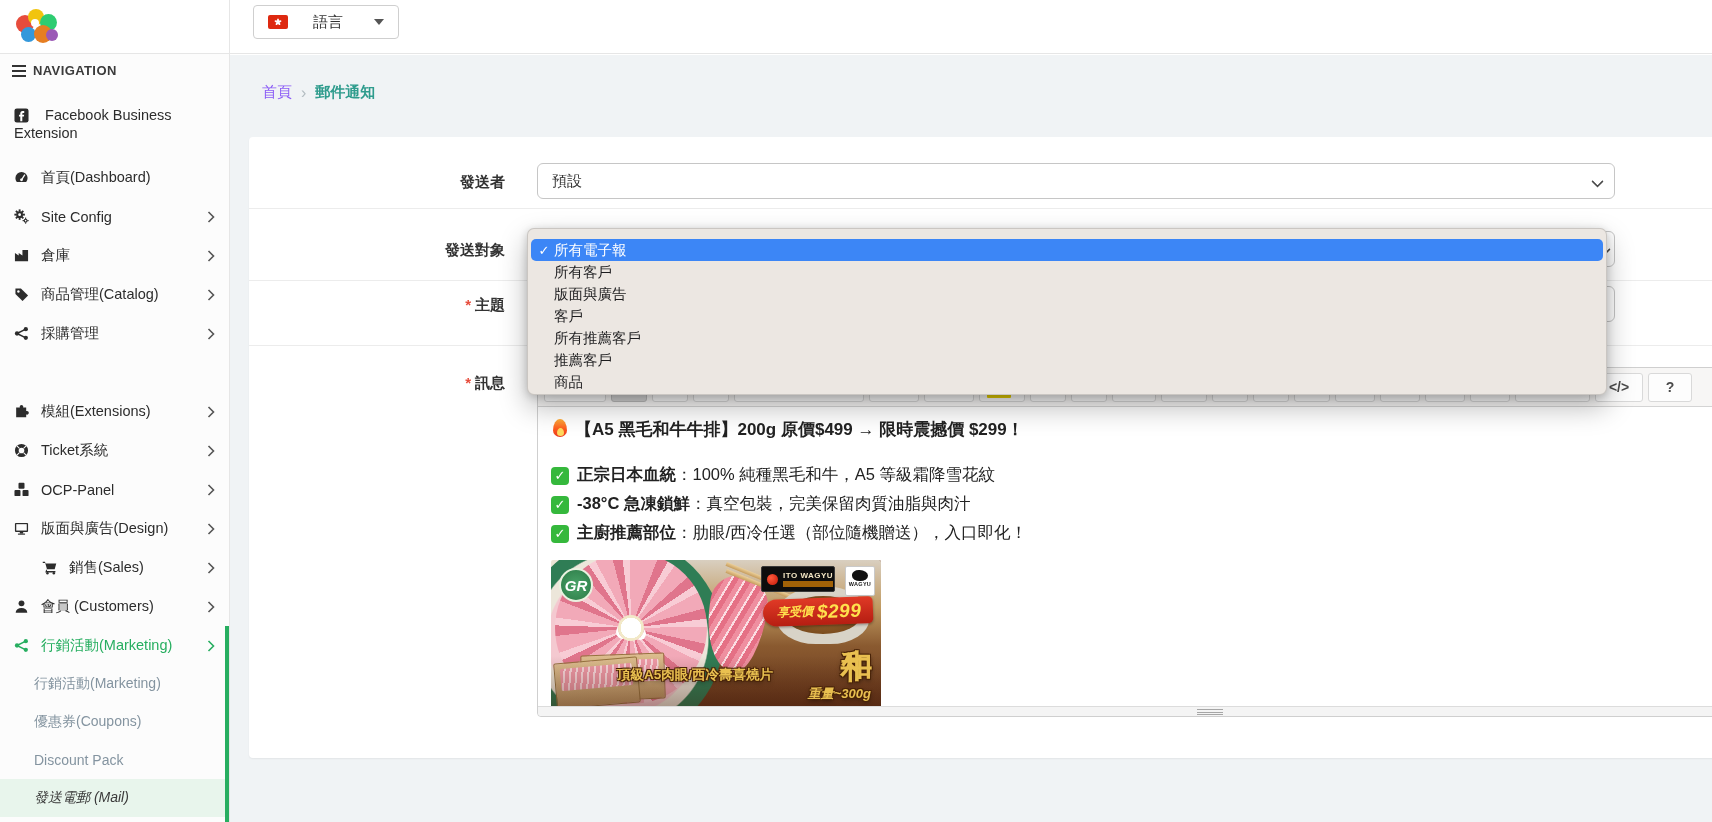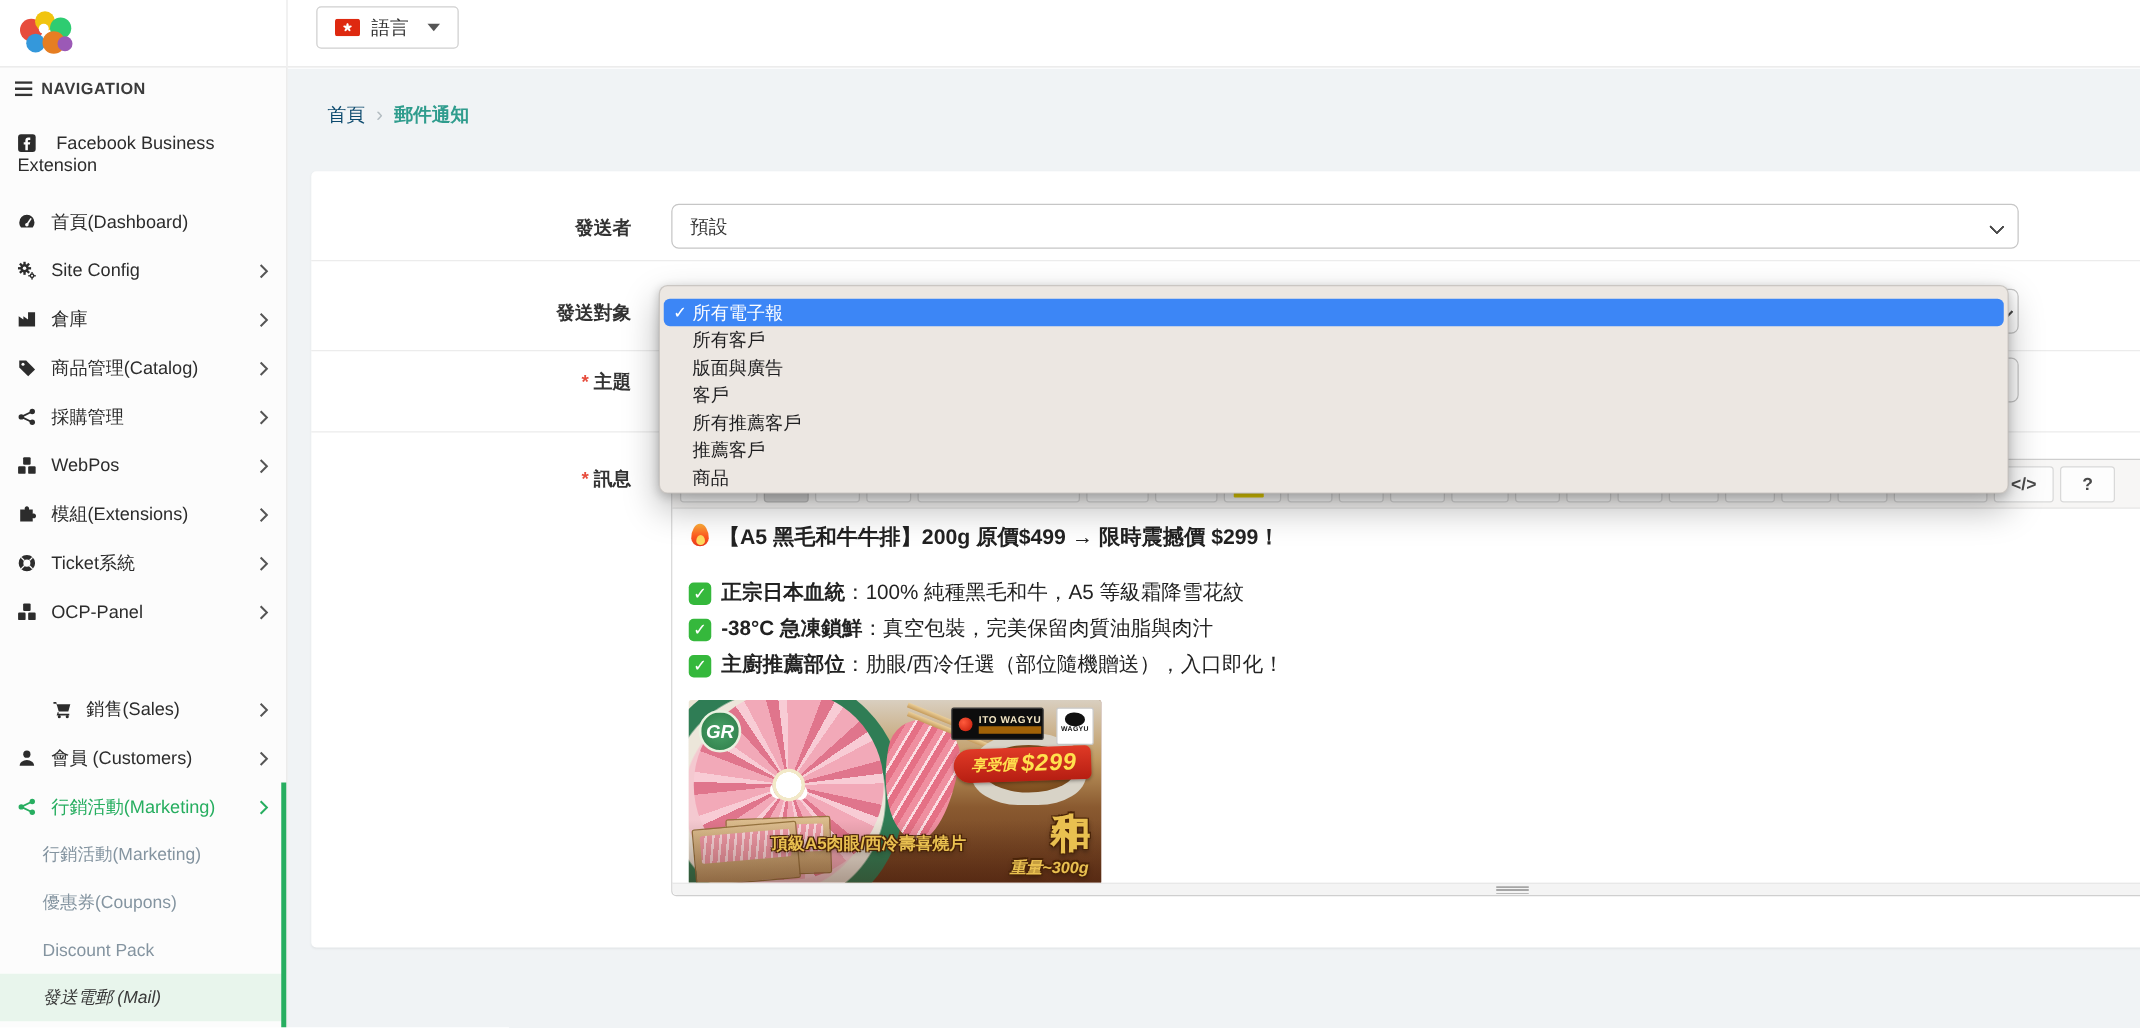--- a/index.html
+++ b/index.html
@@ -17,28 +17,28 @@
   .menu-item .chev { margin-left:auto; }
   .menu-item.fb { display:block; padding-top:8px; line-height:18px; }
   .menu-item.fb .mi { vertical-align:-3px; }
   .menu-item.green, .menu-item.green span { color:#27ae60; }
   .submenu-item { position:absolute; left:0; width:229px; height:38px; display:flex; align-items:center; padding:0 14px 0 34px; font-size:14px; color:#8494a0; cursor:pointer; }
   .submenu-item.active { background:#e8f5ec; color:#3a3a3a;font-style:italic; }
   .active-bar { position:absolute; right:0; top:626px; width:4px; height:196px; background:#27ae60; }
 
   
   .topbar { position:absolute; left:230px; top:0; width:1482px; height:54px; background:#fff; border-bottom:1px solid #e6e6e6; z-index:4; }
-  .lang-btn { position:absolute; left:23px; top:5px; height:34px; padding:0 14px; display:flex; align-items:center; gap:9px; background:#fff; border:1px solid #cfcfcf; border-radius:4px; cursor:pointer; }
+  .lang-btn { position:absolute; left:23px; top:5px; height:34px; padding:0 14px; display:flex; align-items:center; gap:25px; background:#fff; border:1px solid #cfcfcf; border-radius:4px; cursor:pointer; }
   .lang-btn .txt { font-size:15px; color:#333; }
   .caret-down { width:0; height:0; border-left:5px solid transparent; border-right:5px solid transparent; border-top:6px solid #555; margin-left:6px; }
 
   
   .main { position:absolute; left:230px; top:55px; width:1482px; height:767px; background:#f0f3f5; overflow:hidden; }
   .breadcrumb { position:absolute; left:32px; top:28px; display:flex; align-items:center; gap:9px; font-size:15px; }
-  .breadcrumb .home { color:#0c4a6e; text-decoration:none; cursor:pointer; }
+  .breadcrumb .home { color:#8b5cf6; text-decoration:none; cursor:pointer; }
   .breadcrumb .sep { color:#b3bcc1; font-size:16px; }
   .breadcrumb .cur { color:#2f9c8d; font-weight:600; }
 
   .card { position:absolute; left:19px; top:82px; width:1633px; height:621px; background:#fff; border-radius:4px; box-shadow:0 1px 2px rgba(0,0,0,.06); z-index:1; }
   .hr { position:absolute; left:0; width:100%; height:1px; background:#ececec; }
   .flabel { position:absolute; left:0; width:256px; text-align:right; font-size:15px; font-weight:600; color:#333; }
   .req { color:#e74c3c; font-weight:700; margin-right:4px; }
   .select, .tinput { position:absolute; left:288px; width:1078px; height:36px; background:#fff; border:1px solid #c6c6c6; border-radius:6px; font-size:15px; color:#333; display:flex; align-items:center; padding:0 14px; cursor:pointer; }
   .sel-caret { position:absolute; right:12px; top:13px; width:9px; height:9px; border-right:2.2px solid #4a4a4a; border-bottom:2.2px solid #4a4a4a; transform:rotate(45deg); border-radius:1px; }
   .select.covered .sel-caret { right:5px; }
@@ -221,71 +221,70 @@
           <circle cx="12.6" cy="3.4" r="2.3"></circle>
           <circle cx="12.6" cy="12.6" r="2.3"></circle>
         </g>
       </svg>
     <span>採購管理</span>
     <svg class="chev" width="8" height="12" viewBox="0 0 8 12">
         <path d="M1.5 1l5 5-5 5" stroke="#555" stroke-width="1.6" fill="none"></path>
       </svg>
   </div>
 
-  <div class="menu-item" style="top:353px;height:39px;">
+
+  <div class="menu-item" style="top:392px;height:39px;">
+    <svg class="mi" width="15" height="15" viewBox="0 0 16 16">
+        <path fill="#2c2c2c" d="M6.1 3c0-1.1.85-2 1.9-2s1.9.9 1.9 2c0 .3-.06.55-.16.8H13v3.7c.28-.1.56-.16.9-.16 1.05 0 1.9.9 1.9 2s-.85 2-1.9 2c-.34 0-.62-.06-.9-.16V14H2.3V3.8h4c-.12-.25-.2-.5-.2-.8z"></path>
+      </svg>
+    <span>模組(Extensions)</span>
+    <svg class="chev" width="8" height="12" viewBox="0 0 8 12">
+        <path d="M1.5 1l5 5-5 5" stroke="#555" stroke-width="1.6" fill="none"></path>
+      </svg>
+  </div>
+
+  <div class="menu-item" style="top:431px;height:39px;">
+    <svg class="mi" width="15" height="15" viewBox="0 0 16 16">
+        <path fill="#2c2c2c" fill-rule="evenodd" d="M8 1a7 7 0 1 1 0 14A7 7 0 0 1 8 1zm0 4a3 3 0 1 0 0 6 3 3 0 0 0 0-6z"></path>
+        <g stroke="#fcfcfc" stroke-width="1.1">
+          <path d="M3.1 3.1l2.7 2.7M12.9 3.1l-2.7 2.7M3.1 12.9l2.7-2.7M12.9 12.9l-2.7-2.7"></path>
+        </g>
+      </svg>
+    <span>Ticket系統</span>
+    <svg class="chev" width="8" height="12" viewBox="0 0 8 12">
+        <path d="M1.5 1l5 5-5 5" stroke="#555" stroke-width="1.6" fill="none"></path>
+      </svg>
+  </div>
+
+  <div class="menu-item" style="top:470px;height:39px;">
     <svg class="mi" width="15" height="15" viewBox="0 0 16 16">
         <g fill="#2c2c2c">
           <rect x="4.8" y="0.8" width="6.4" height="6.4" rx="1"></rect>
           <rect x="0.5" y="8.6" width="6.4" height="6.4" rx="1"></rect>
           <rect x="9.1" y="8.6" width="6.4" height="6.4" rx="1"></rect>
         </g>
       </svg>
-    <span>WebPos</span>
-    <svg class="chev" width="8" height="12" viewBox="0 0 8 12">
-        <path d="M1.5 1l5 5-5 5" stroke="#555" stroke-width="1.6" fill="none"></path>
-      </svg>
-  </div>
-
-  <div class="menu-item" style="top:392px;height:39px;">
-    <svg class="mi" width="15" height="15" viewBox="0 0 16 16">
-        <path fill="#2c2c2c" d="M6.1 3c0-1.1.85-2 1.9-2s1.9.9 1.9 2c0 .3-.06.55-.16.8H13v3.7c.28-.1.56-.16.9-.16 1.05 0 1.9.9 1.9 2s-.85 2-1.9 2c-.34 0-.62-.06-.9-.16V14H2.3V3.8h4c-.12-.25-.2-.5-.2-.8z"></path>
-      </svg>
-    <span>模組(Extensions)</span>
-    <svg class="chev" width="8" height="12" viewBox="0 0 8 12">
-        <path d="M1.5 1l5 5-5 5" stroke="#555" stroke-width="1.6" fill="none"></path>
-      </svg>
-  </div>
-
-  <div class="menu-item" style="top:431px;height:39px;">
-    <svg class="mi" width="15" height="15" viewBox="0 0 16 16">
-        <path fill="#2c2c2c" fill-rule="evenodd" d="M8 1a7 7 0 1 1 0 14A7 7 0 0 1 8 1zm0 4a3 3 0 1 0 0 6 3 3 0 0 0 0-6z"></path>
-        <g stroke="#fcfcfc" stroke-width="1.1">
-          <path d="M3.1 3.1l2.7 2.7M12.9 3.1l-2.7 2.7M3.1 12.9l2.7-2.7M12.9 12.9l-2.7-2.7"></path>
-        </g>
-      </svg>
-    <span>Ticket系統</span>
-    <svg class="chev" width="8" height="12" viewBox="0 0 8 12">
-        <path d="M1.5 1l5 5-5 5" stroke="#555" stroke-width="1.6" fill="none"></path>
-      </svg>
-  </div>
-
-  <div class="menu-item" style="top:470px;height:39px;">
-    <svg class="mi" width="15" height="15" viewBox="0 0 16 16">
-        <g fill="#2c2c2c">
-          <rect x="4.8" y="0.8" width="6.4" height="6.4" rx="1"></rect>
-          <rect x="0.5" y="8.6" width="6.4" height="6.4" rx="1"></rect>
-          <rect x="9.1" y="8.6" width="6.4" height="6.4" rx="1"></rect>
-        </g>
-      </svg>
     <span>OCP-Panel</span>
     <svg class="chev" width="8" height="12" viewBox="0 0 8 12">
         <path d="M1.5 1l5 5-5 5" stroke="#555" stroke-width="1.6" fill="none"></path>
       </svg>
   </div>
 
+  <div class="menu-item" style="top:509px;height:39px;">
+    <svg class="mi" width="15" height="15" viewBox="0 0 16 16">
+        <rect x="1" y="2" width="14" height="9.6" rx="1" fill="#2c2c2c"></rect>
+        <rect x="2.4" y="3.4" width="11.2" height="6.8" fill="#fcfcfc"></rect>
+        <rect x="6.2" y="11.6" width="3.6" height="1.8" fill="#2c2c2c"></rect>
+        <rect x="4.2" y="13.4" width="7.6" height="1.2" fill="#2c2c2c"></rect>
+      </svg>
+    <span>版面與廣告(Design)</span>
+    <svg class="chev" width="8" height="12" viewBox="0 0 8 12">
+        <path d="M1.5 1l5 5-5 5" stroke="#555" stroke-width="1.6" fill="none"></path>
+      </svg>
+  </div>
 
   <div class="menu-item" style="top:548px;height:39px;padding-left:42px;">
     <svg class="mi" width="15" height="15" viewBox="0 0 16 16">
         <path fill="#2c2c2c" d="M0.8 1.8h2.4l.5 1.8H15.2l-1.7 6.3H5.3L3.9 4.9l-.7-1.7H.8zM5.4 10.6l-.3 1.2h9.2v1.4H3.5l1-3z"></path>
         <circle cx="5.8" cy="14.2" r="1.3" fill="#2c2c2c"></circle>
         <circle cx="12.6" cy="14.2" r="1.3" fill="#2c2c2c"></circle>
       </svg>
     <span>銷售(Sales)</span>
     <svg class="chev" width="8" height="12" viewBox="0 0 8 12">
         <path d="M1.5 1l5 5-5 5" stroke="#555" stroke-width="1.6" fill="none"></path>

